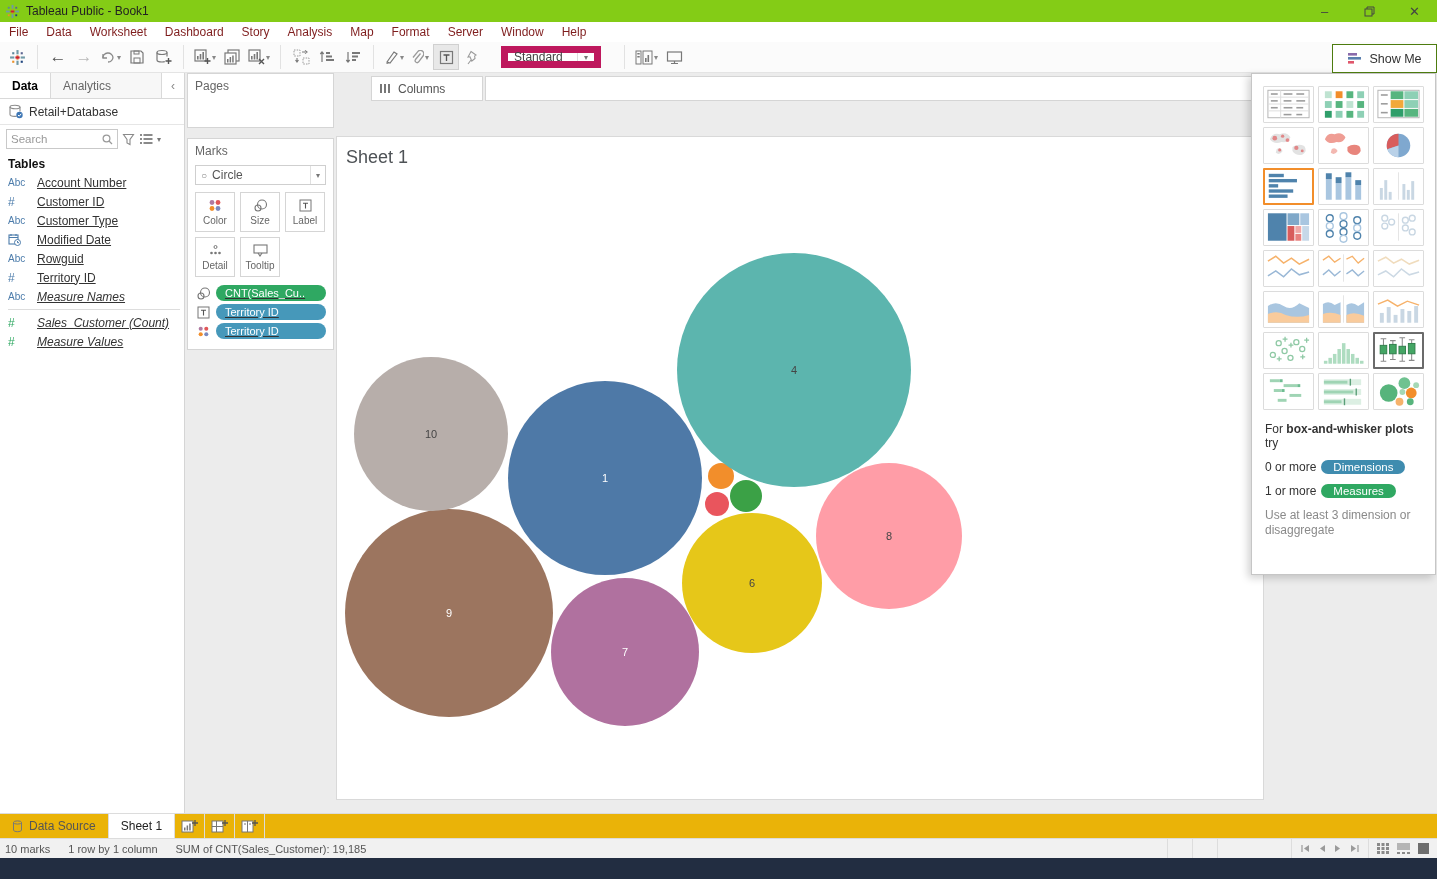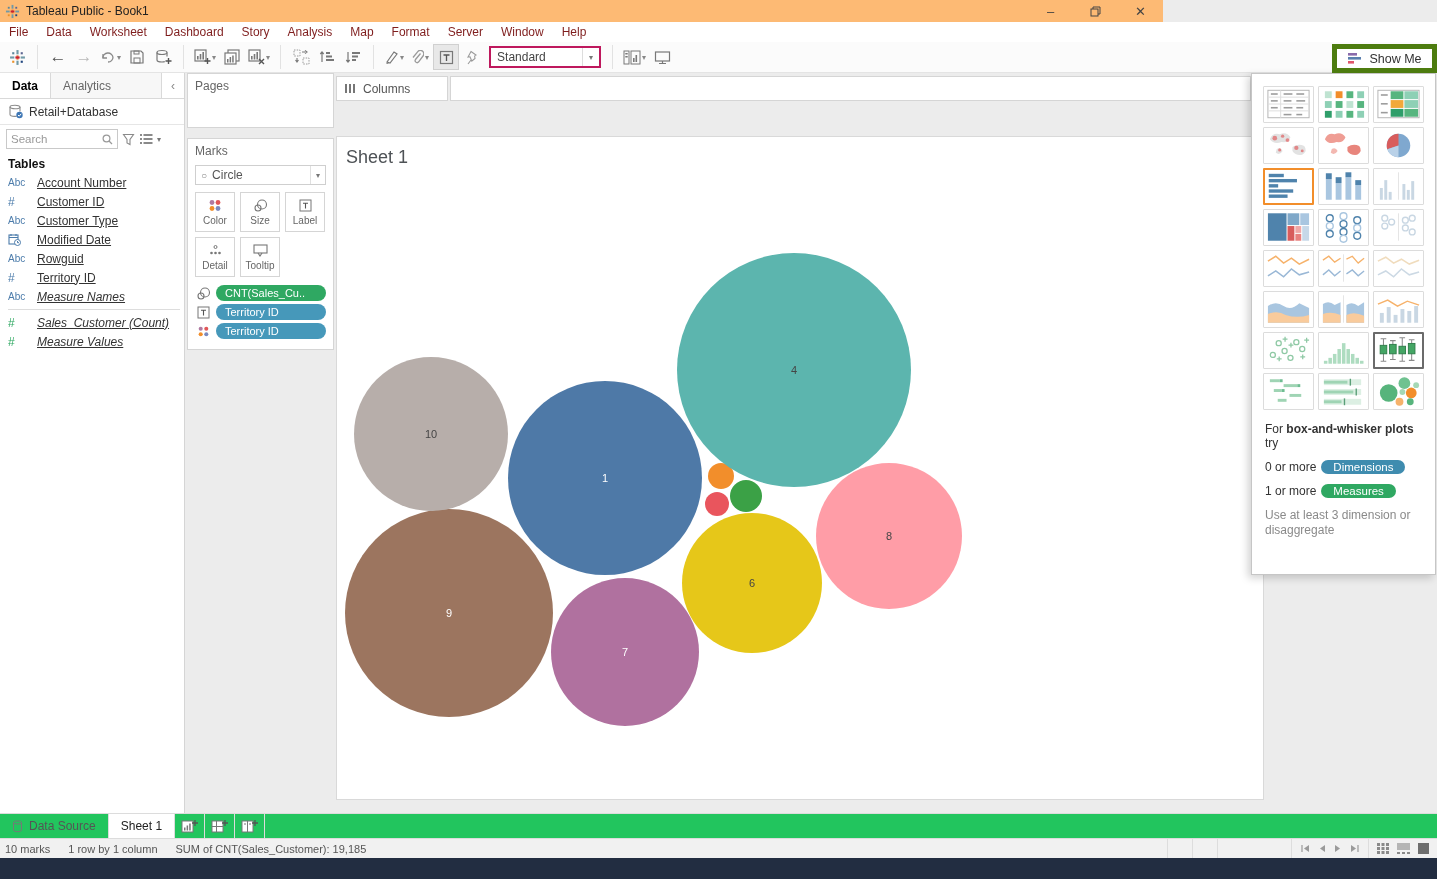--- a/index.html
+++ b/index.html
@@ -1,38 +1,38 @@
 <!DOCTYPE html>
 <html><head>
 <meta charset="utf-8">
 <style>
   * { box-sizing: border-box; margin: 0; padding: 0; }
   html,body { width:1437px; height:879px; }
   body { font-family:"Liberation Sans",sans-serif; font-size:12px; color:#333; background:#ececec; position:relative; overflow:hidden; }
   svg { display:block; }
 
   
-  #titlebar { position:absolute; left:0; top:0; width:1163px; height:22px; background:#fdba74; display:flex; align-items:center; }
+  #titlebar { position:absolute; left:0; top:0; width:1437px; height:22px; background:#84cc16; display:flex; align-items:center; }
   #titlebar .title { margin-left:6px; font-size:12px; color:#222; }
   #win-controls { margin-left:auto; display:flex; align-items:center; height:100%; }
   .win-btn { width:45px; height:22px; display:flex; align-items:center; justify-content:center; color:#444; font-size:13px; }
 
   
   #menubar { position:absolute; left:0; top:22px; width:1437px; height:20px; background:#fff; display:flex; align-items:center; }
   .menu-item { padding:0 9px; color:#7f1d1d; font-size:12px; }
 
   
   #toolbar { position:absolute; left:0; top:42px; width:1437px; height:31px; background:#fbfbfb; border-bottom:1px solid #e4e4e4; display:flex; align-items:center; padding-left:4px; }
   .tb-btn { height:26px; min-width:26px; display:flex; align-items:center; justify-content:center; color:#666; padding:0 3px; }
   .tb-sep { width:1px; height:24px; background:#e2e2e2; margin:0 7px; }
   .tb-caret { font-size:8px; color:#888; margin-left:1px; }
   .tb-btn.pressed { background:#e8e8e8; border:1px solid #d0d0d0; }
-  #standard-dd { height:22px; width:112px; border:2px solid #be185d; background:#fff; display:flex; align-items:center; padding:0 6px; margin:0 4px; color:#444; }
+  #standard-dd { height:22px; width:100px; border:7px solid #be185d; background:#fff; display:flex; align-items:center; padding:0 6px; margin:0 16px; color:#444; }
   #standard-dd .dd-caret { margin-left:auto; border-left:1px solid #ddd; padding-left:6px; font-size:8px; color:#777; height:100%; display:flex; align-items:center; }
-  #showme-btn { position:absolute; right:0; top:2px; width:105px; height:29px; background:#fff; border:5px solid #4d7c0f; display:flex; align-items:center; justify-content:center; gap:7px; color:#333; font-size:12.5px; z-index:6; }
+  #showme-btn { position:absolute; right:0; top:2px; width:105px; height:29px; background:#fff; border:1px solid #4d7c0f; display:flex; align-items:center; justify-content:center; gap:7px; color:#333; font-size:12.5px; z-index:6; }
 
   
   #workspace { position:absolute; left:0; top:73px; width:1437px; height:740px; background:#ececec; }
 
   
   #data-pane { position:absolute; left:0; top:0; width:185px; height:740px; background:#fff; border-right:1px solid #d5d5d5; }
   #pane-tabs { height:26px; display:flex; align-items:center; border-bottom:1px solid #d9d9d9; }
   #pane-tabs .ptab { padding:0 12px; height:100%; display:flex; align-items:center; }
   #pane-tabs .ptab.active { font-weight:bold; color:#000; border-right:1px solid #d9d9d9; }
   #pane-tabs .ptab.inactive { color:#666; background:#f7f7f7; flex:1; border-right:1px solid #d9d9d9; }
@@ -57,29 +57,29 @@
   #card-pages { height:55px; }
   #card-filters { height:66px; }
   #card-marks { height:212px; }
   #mark-dd { margin-top:7px; height:20px; border:1px solid #cfcfcf; display:flex; align-items:center; padding:0 5px; color:#555; }
   #mark-dd .circ { font-size:10px; color:#888; margin-right:5px; }
   #mark-dd .dd-caret { margin-left:auto; border-left:1px solid #e0e0e0; padding-left:5px; font-size:8px; color:#777; height:100%; display:flex; align-items:center; }
   #marks-grid { display:flex; flex-wrap:wrap; gap:5px; margin-top:7px; }
   .mark-btn { width:40px; height:40px; border:1px solid #d5d5d5; display:flex; flex-direction:column; align-items:center; justify-content:center; gap:3px; }
   .mark-btn .mb-label { font-size:10px; color:#666; }
   #pill-rows { margin-top:8px; display:flex; flex-direction:column; gap:3px; }
-  .pill-row { display:flex; align-items:center; gap:4px; }
+  .pill-row { display:flex; align-items:center; gap:4px;text-decoration:underline; }
   .pill-ic { width:17px; height:15px; display:flex; align-items:center; justify-content:center; flex:none; }
   .pill { height:16px; border-radius:8px; color:#fff; font-size:11px; display:flex; align-items:center; padding:0 9px; flex:1; white-space:nowrap; overflow:hidden; }
   .pill.green { background:#2fa862; }
   .pill.blue { background:#4698ba; }
 
   
   .shelf-row { position:absolute; left:336px; height:25px; display:flex; gap:2px; }
-  #shelf-columns { top:3px; width:915px; }
+  #shelf-columns { top:3px; width:915px;margin-left:35px; }
   #shelf-rows { top:33px; width:915px; }
   .shelf-head { width:112px; background:#fff; border:1px solid #d5d5d5; display:flex; align-items:center; gap:7px; padding:0 7px; color:#555; }
   .shelf-body { flex:1; background:#fff; border:1px solid #d5d5d5; }
 
   
   #sheet-canvas { position:absolute; left:336px; top:63px; width:928px; height:664px; background:#fff; border:1px solid #d9d9d9; }
   #sheet-title { position:absolute; left:9px; top:10px; font-size:18px; color:#4e5256; }
   #bubble-canvas { position:absolute; left:0; top:0; width:100%; height:100%; }
   .bubble { position:absolute; border-radius:50%; display:flex; align-items:center; justify-content:center; font-size:11px; }
 
@@ -90,21 +90,21 @@
   .sm-tile.selected { border:2px solid #f28e2b; }
   .sm-tile.hovered { border:2px solid #6b6b6b; }
   #showme-hint { padding:12px 13px 0; font-size:12px; color:#333; }
   #showme-hint .line { margin-bottom:10px; }
   .hint-pill { display:inline-block; border-radius:9px; color:#fff; font-size:11.5px; padding:1px 12px; margin-left:5px; }
   .hint-pill.blue { background:#3f8caf; }
   .hint-pill.green { background:#2fa862; }
   #showme-note { color:#8a8a8a; line-height:1.25; }
 
   
-  #bottom-tabs { position:absolute; left:0; top:813px; width:1437px; height:25px; background:#22c55e; border-top:1px solid #dcdcdc; display:flex; align-items:stretch; }
+  #bottom-tabs { position:absolute; left:0; top:813px; width:1437px; height:25px; background:#eab308; border-top:1px solid #dcdcdc; display:flex; align-items:stretch; }
   .sheet-tab { display:flex; align-items:center; gap:6px; padding:0 12px; color:#555; border-right:1px solid #dcdcdc; }
   .sheet-tab.active { background:#fff; color:#222; }
   .tab-icon-btn { width:30px; display:flex; align-items:center; justify-content:center; border-right:1px solid #dcdcdc; }
 
   
   #status-bar { position:absolute; left:0; top:838px; width:1437px; height:20px; background:#f1f1f1; border-top:1px solid #dcdcdc; display:flex; align-items:center; font-size:11px; color:#555; }
   #status-bar .st { margin-left:18px; white-space:nowrap; }
   #status-bar .st:first-child { margin-left:5px; }
   #status-right { margin-left:auto; display:flex; align-items:center; height:100%; }
   .st-cell { height:100%; border-left:1px solid #ddd; display:flex; align-items:center; padding:0 8px; gap:8px; }

